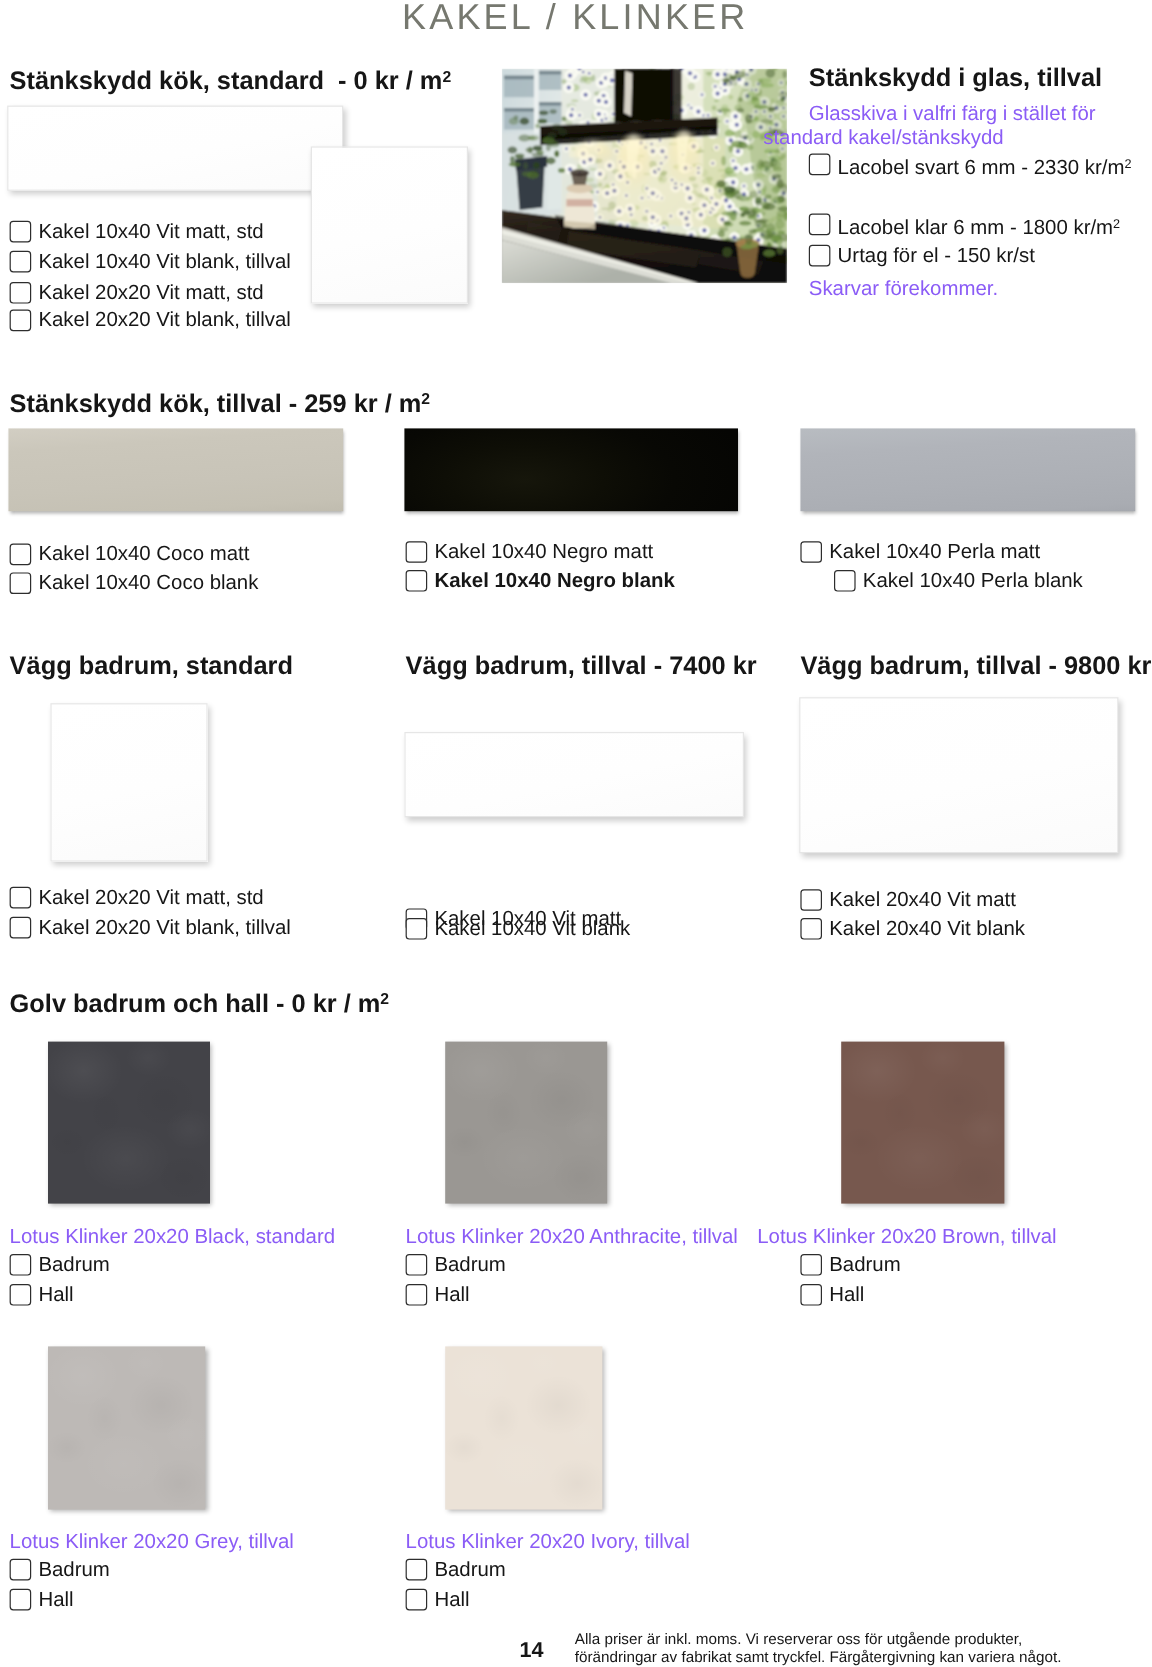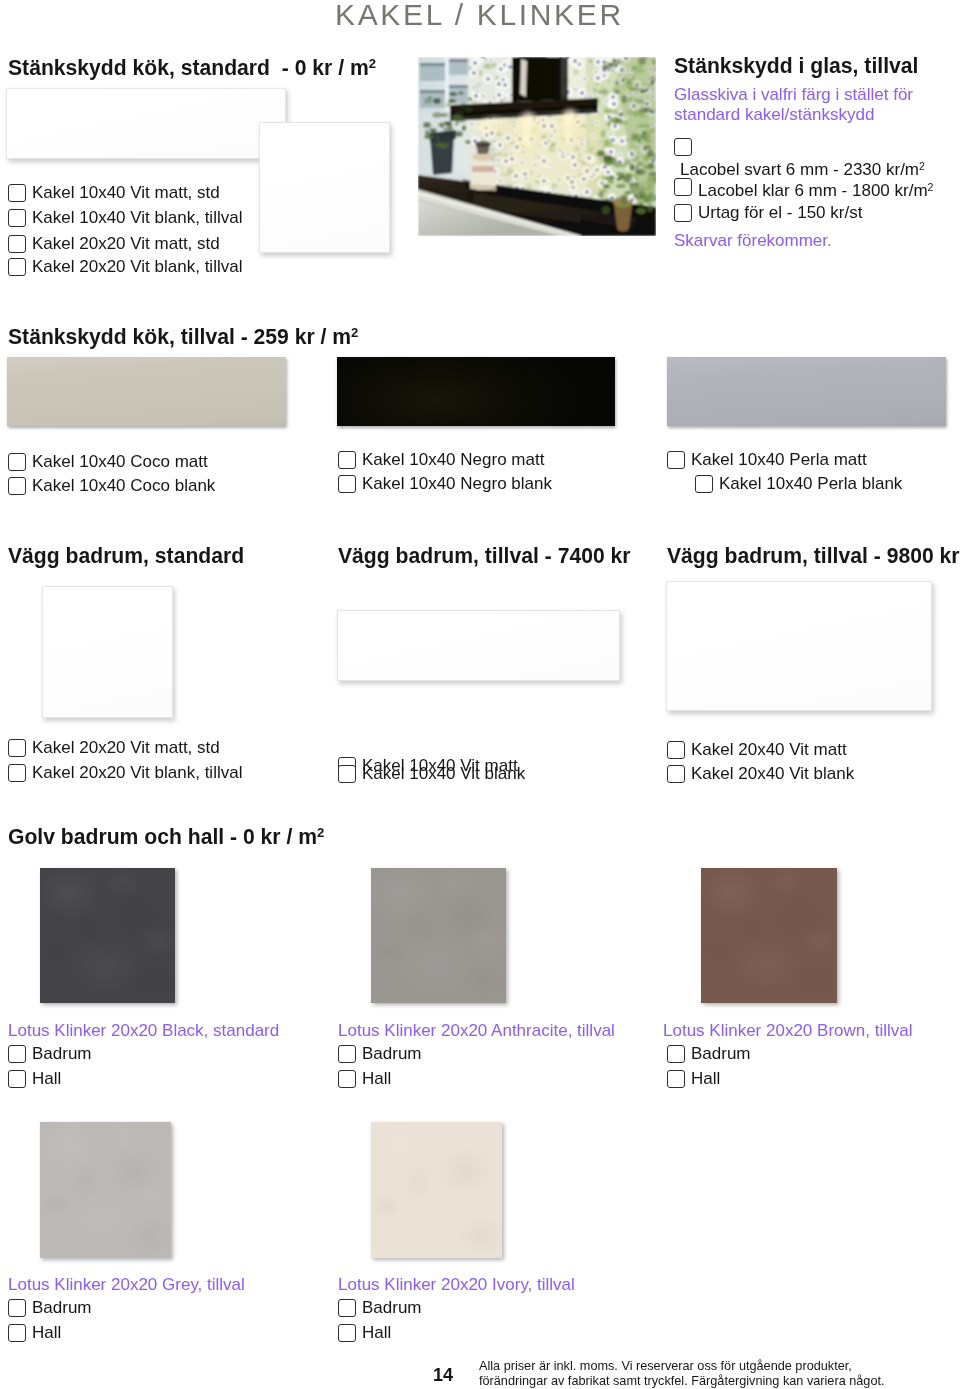--- a/index.html
+++ b/index.html
@@ -859,23 +859,23 @@
             <ellipse cx="204" cy="120" rx="3" ry="2" fill="#445f2b" opacity=".69"></ellipse>
             <ellipse cx="209" cy="121" rx="3" ry="3" fill="#445f2b" opacity=".40"></ellipse>
             <ellipse cx="201" cy="122" rx="2" ry="2" fill="#445f2b" opacity=".79"></ellipse>
           </g>
         </g>
       </svg>
   </div>
 
   <div class="sechead" style="left:674px;top:55px;">Stänkskydd i glas, tillval</div>
   <div class="body-text" style="left:674px;top:83.5px;">Glasskiva i valfri färg i stället för</div>
-  <div class="body-text" style="left:674px;top:103.5px;">standard kakel/stänkskydd</div>
-
-  <div class="cbrow" style="left:674px;top:137px;flex-direction:column;">
+  <div class="body-text" style="left:636px;top:103.5px;">standard kakel/stänkskydd</div>
+
+  <div class="cbrow" style="left:674px;top:127px;">
     <span class="cbox"></span>
     <span class="cblabel"><span>Lacobel svart 6 mm - 2330 kr/m</span><sup>2</sup></span>
   </div>
   <div class="cbrow" style="left:674px;top:177px;">
     <span class="cbox"></span>
     <span class="cblabel"><span>Lacobel klar 6 mm - 1800 kr/m</span><sup>2</sup></span>
   </div>
   <div class="cbrow" style="left:674px;top:203px;">
     <span class="cbox"></span>
     <span class="cblabel"><span>Urtag för el - 150 kr/st</span></span>
@@ -893,21 +893,21 @@
     <span class="cblabel">Kakel 10x40 Coco matt</span>
   </div>
   <div class="cbrow" style="left:8px;top:476px;">
     <span class="cbox"></span>
     <span class="cblabel">Kakel 10x40 Coco blank</span>
   </div>
   <div class="cbrow" style="left:338px;top:450px;">
     <span class="cbox"></span>
     <span class="cblabel">Kakel 10x40 Negro matt</span>
   </div>
-  <div class="cbrow" style="left:338px;top:474px;">
+  <div class="cbrow" style="left:338px;top:474px;font-weight:bold;">
     <span class="cbox"></span>
     <span class="cblabel">Kakel 10x40 Negro blank</span>
   </div>
   <div class="cbrow" style="left:667px;top:450px;">
     <span class="cbox"></span>
     <span class="cblabel">Kakel 10x40 Perla matt</span>
   </div>
   <div class="cbrow" style="left:667px;top:474px;padding-left:28px;">
     <span class="cbox"></span>
     <span class="cblabel">Kakel 10x40 Perla blank</span>
@@ -965,21 +965,21 @@
   <div class="body-text" style="left:338px;top:1020px;">Lotus Klinker 20x20 Anthracite, tillval</div>
   <div class="cbrow" style="left:338px;top:1044px;">
     <span class="cbox"></span>
     <span class="cblabel">Badrum</span>
   </div>
   <div class="cbrow" style="left:338px;top:1069px;">
     <span class="cbox"></span>
     <span class="cblabel">Hall</span>
   </div>
 
-  <div class="body-text" style="left:663px;top:1020px;">Lotus Klinker 20x20 Brown, tillval</div>
+  <div class="body-text" style="left:631px;top:1020px;">Lotus Klinker 20x20 Brown, tillval</div>
   <div class="cbrow" style="left:667px;top:1044px;">
     <span class="cbox"></span>
     <span class="cblabel">Badrum</span>
   </div>
   <div class="cbrow" style="left:667px;top:1069px;">
     <span class="cbox"></span>
     <span class="cblabel">Hall</span>
   </div>
 
   <div class="tile floor-tile" style="left: 40px; top: 1122px; width: 131px; height: 136px; background-color: rgb(189, 185, 182);"></div>

